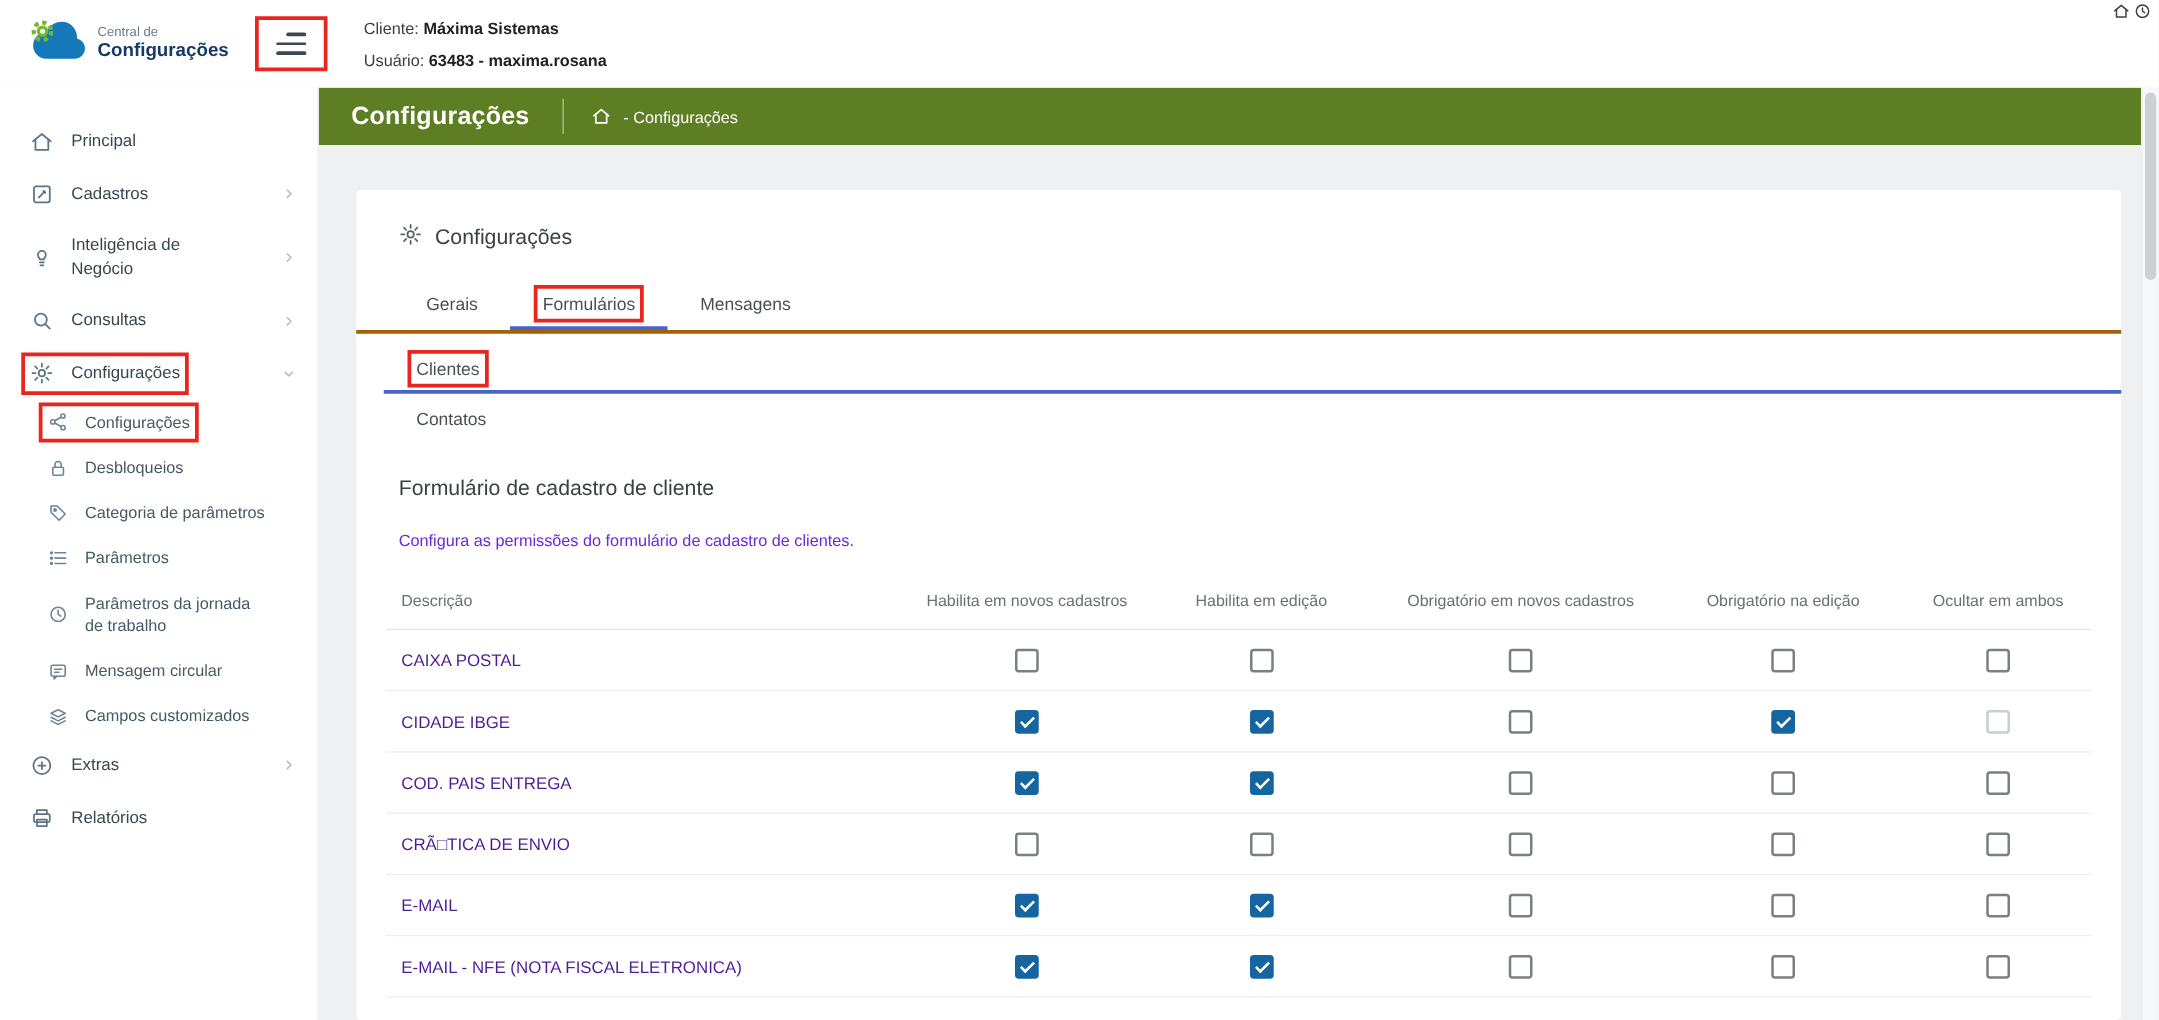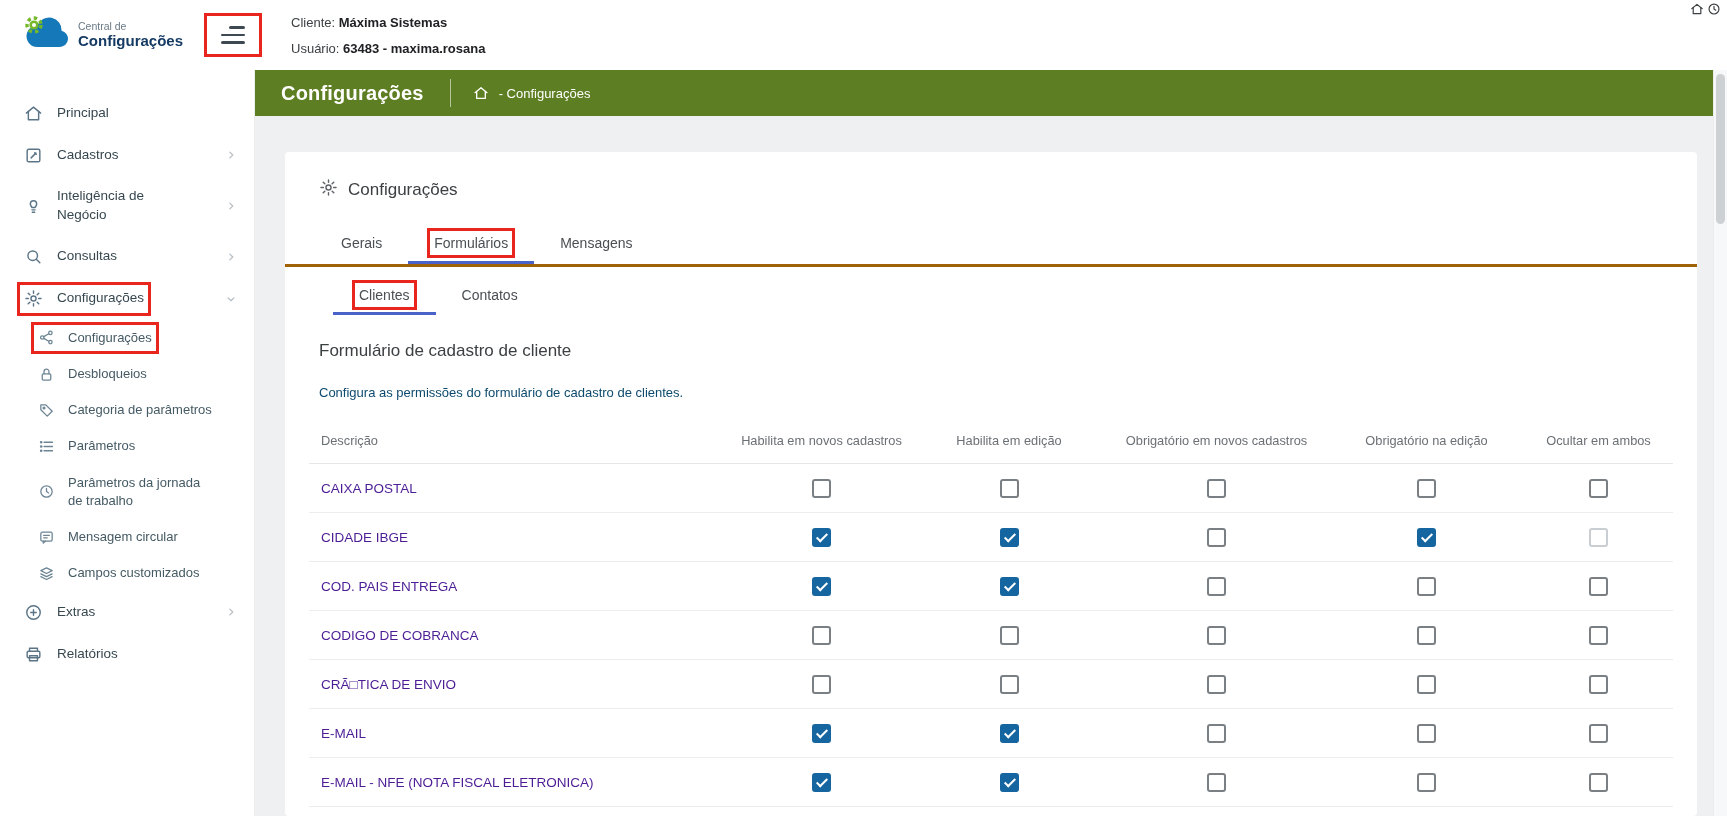--- a/index.html
+++ b/index.html
@@ -54,29 +54,29 @@
   .green-home svg { width:16px; height:16px; }
   .green-path { font-size:13px; margin-left:10px; }
 
   
   .card { background:#ffffff; margin:36px 16px 0 30px; border-radius:4px; flex:1 1 auto; }
   .card-title { display:flex; align-items:center; gap:10px; padding:26px 24px 20px 34px;
     font-size:17px; color:#3c4043; }
   .card-title svg { width:19px; height:19px; color:#5f6368; }
 
   .tabs { display:flex; align-items:stretch; border-bottom:3px solid #a16207; padding-left:30px; }
-  .tabs.secondary { border-bottom:none; padding-left:48px; margin-top:8px; }
+  .tabs.secondary { border-bottom:none; padding-left:22px; margin-top:8px;flex-direction:column; }
   .tab { padding:13px 26px; font-size:14px; color:#4a4f54; cursor:pointer; position:relative; }
   .tab.active { border-bottom:3px solid #4a63c8; padding-bottom:10px; }
   .tabs.secondary .tab { padding:12px 26px; }
   .tabs.secondary .tab.active { padding-bottom:9px; }
 
   .section-head { padding:26px 24px 6px 34px; }
   .section-head h2 { font-size:17px; font-weight:500; color:#3c4043; }
-  .section-head p { font-size:13px; color:#0c4a6e; margin-top:24px; }
+  .section-head p { font-size:13px; color:#6d28d9; margin-top:24px; }
 
   
   .table { margin:14px 24px 0 24px; }
   .trow { display:grid; grid-template-columns:420px 185px 190px 225px 195px 149px;
     align-items:center; border-bottom:1px solid #ebedee; height:49px; }
   .trow.thead { height:44px; border-bottom:1px solid #e4e6e8; }
   .th { font-size:12.8px; color:#6b7075; text-align:center; line-height:1.3; padding:0 6px;}
   .th.desc, .td.desc { text-align:left; padding-left:12px; }
   .td.desc { font-size:13.5px; color:#4c1d95; }
   .cbcell { display:flex; justify-content:center; }
@@ -450,38 +450,20 @@
               <span class="cb unchecked"></span>
             </div>
           <div class="cbcell">
               <span class="cb unchecked"></span>
             </div>
           <div class="cbcell">
               <span class="cb unchecked"></span>
             </div>
         </div>
 
-        <div class="trow">
-          <div class="td desc">CODIGO DE COBRANCA</div>
-          <div class="cbcell">
-              <span class="cb unchecked"></span>
-            </div>
-          <div class="cbcell">
-              <span class="cb unchecked"></span>
-            </div>
-          <div class="cbcell">
-              <span class="cb unchecked"></span>
-            </div>
-          <div class="cbcell">
-              <span class="cb unchecked"></span>
-            </div>
-          <div class="cbcell">
-              <span class="cb unchecked"></span>
-            </div>
-        </div>
 
         <div class="trow">
           <div class="td desc">CRÃ□TICA DE ENVIO</div>
           <div class="cbcell">
               <span class="cb unchecked"></span>
             </div>
           <div class="cbcell">
               <span class="cb unchecked"></span>
             </div>
           <div class="cbcell">

